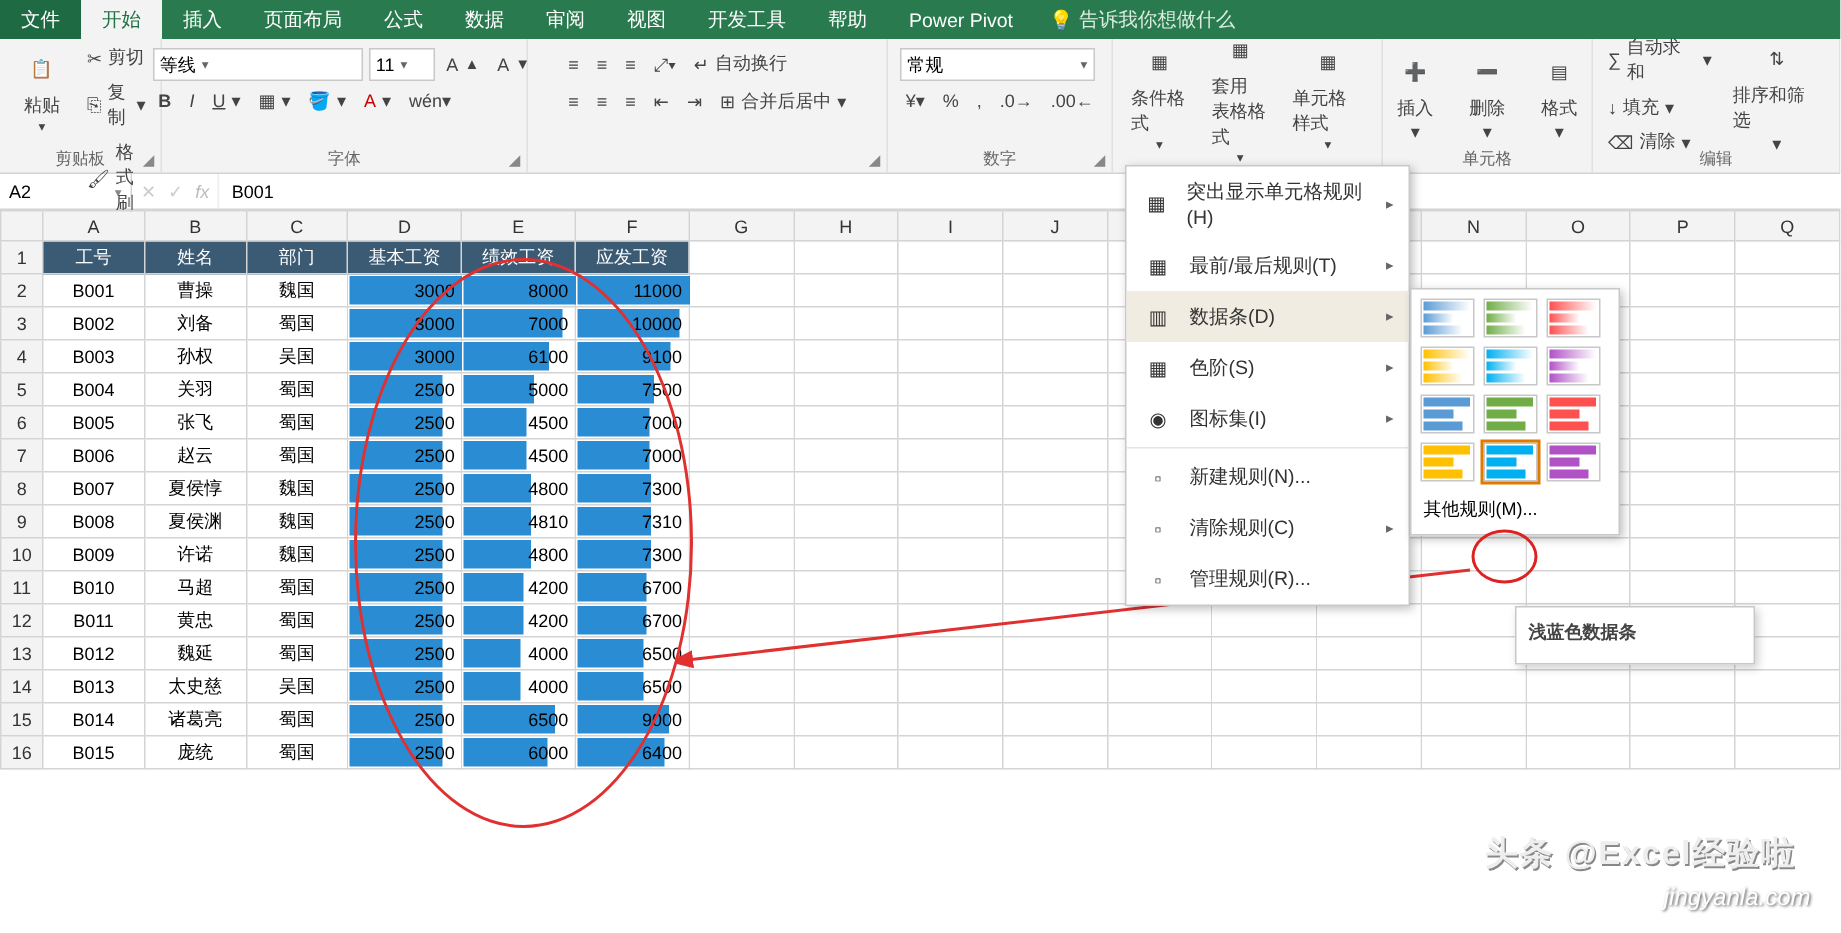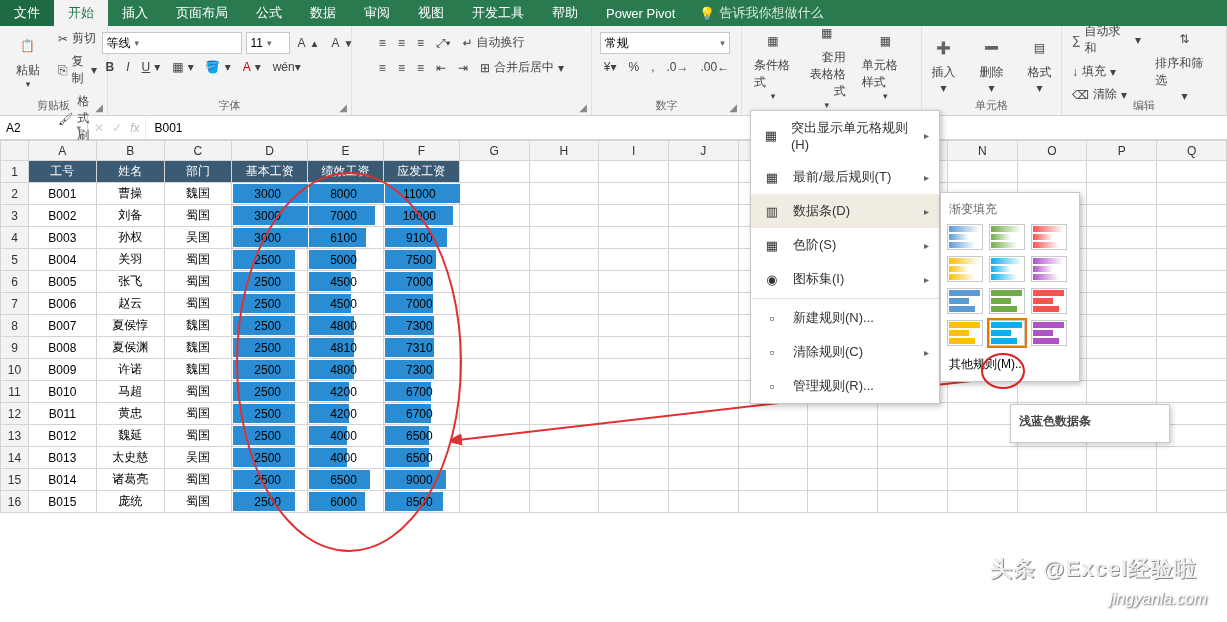--- a/index.html
+++ b/index.html
@@ -30,21 +30,21 @@
 .sheet { border-collapse: collapse; table-layout: fixed; }
 .sheet th, .sheet td { border: 1px solid #d4d4d4; font-weight: normal; font-size: 12px; }
 .colhdr { background: #f3f3f3; height: 20px; text-align: center; color: #333; }
 .rowhdr { background: #f3f3f3; width: 28px; text-align: center; color: #333; }
 .corner { background: #f3f3f3; width: 28px; }
 .colA { width: 68px; } .colB { width: 68px; } .colC { width: 68px; }
 .colD { width: 76px; } .colE { width: 76px; } .colF { width: 76px; }
 .colG, .colH, .colI, .colJ, .colK, .colL, .colM, .colN, .colO, .colP, .colQ { width: 70px; }
 .hdrcell { background: #3b5a74; color: #fff; text-align: center; height: 22px; }
 .datacell { height: 22px; text-align: center; background: #fff; position: relative; }
-.datacellnum { position: relative; text-align: center; padding-right: 4px; }
+.datacellnum { position: relative; text-align: right; padding-right: 4px; }
 .databar { position: absolute; left: 1px; top: 1px; bottom: 1px; background: #2a8dd4; }
 .datacellnum .val { position: relative; z-index: 1; }
 
 .cf-menu { position: absolute; top: 110px; left: 750px; width: 190px; background: #fff; border: 1px solid #c8c8c8; box-shadow: 2px 2px 6px rgba(0,0,0,0.25); z-index: 10; }
 .cf-item { display: flex; align-items: center; gap: 10px; padding: 8px 10px; font-size: 13px; color: #333; cursor: pointer; position: relative; }
 .cf-item:hover, .cf-item.highlight { background: #f1ece1; }
 .cf-item .arr { margin-left: auto; font-size: 10px; color: #666; }
 .cf-sep { height: 1px; background: #e4e4e4; margin: 2px 0; }
 .cf-iconbox { width: 22px; height: 18px; display: flex; align-items: center; justify-content: center; }
 
@@ -187,21 +187,21 @@
 
   <div class="rgroup" style="width:180px">
     <div class="rrow" style="height:70px;">
       <div class="bigbtn">
           <div class="bicon">▦</div>
           <span>条件格式</span>
           <span style="font-size:9px">▾</span>
         </div>
       <div class="bigbtn">
           <div class="bicon">▦</div>
-          <span style="white-space:pre-line;text-align:right">套用
+          <span style="white-space:pre-line;text-align:left">套用
 表格格式</span>
           <span style="font-size:9px">▾</span>
         </div>
       <div class="bigbtn">
           <div class="bicon">▦</div>
           <span>单元格样式</span>
           <span style="font-size:9px">▾</span>
         </div>
     </div>
   </div>
@@ -566,21 +566,21 @@
           <td class="datacell"></td>
           <td class="datacell"></td>
         </tr>
         <tr>
           <th class="rowhdr">16</th>
           <td class="datacell">B015</td>
           <td class="datacell">庞统</td>
           <td class="datacell">蜀国</td>
           <td class="datacell datacellnum"><div class="databar" style="width:83%"></div><span class="val">2500</span></td>
           <td class="datacell datacellnum"><div class="databar" style="width:75%"></div><span class="val">6000</span></td>
-          <td class="datacell datacellnum"><div class="databar" style="width:77%"></div><span class="val">8500</span></td>
+          <td class="datacell datacellnum"><div class="databar" style="width:77%"></div><span class="val">6400</span></td>
           <td class="datacell"></td>
           <td class="datacell"></td>
           <td class="datacell"></td>
           <td class="datacell"></td>
           <td class="datacell"></td>
           <td class="datacell"></td>
           <td class="datacell"></td>
           <td class="datacell"></td>
           <td class="datacell"></td>
           <td class="datacell"></td>
@@ -627,21 +627,20 @@
       <span>清除规则(C)</span>
       <span class="arr">▸</span>
     </div>
   <div class="cf-item">
       <div class="cf-iconbox">▫</div>
       <span>管理规则(R)...</span>
     </div>
 </div>
 
 <div class="db-submenu">
-  <div class="db-title">渐变填充</div>
   <div class="db-grid">
     <div class="db-swatch">
         <div class="bar" style="background:linear-gradient(90deg,#5b9bd5,#fff);width:90%"></div>
         <div class="bar" style="background:linear-gradient(90deg,#5b9bd5,#fff);width:60%"></div>
         <div class="bar" style="background:linear-gradient(90deg,#5b9bd5,#fff);width:75%"></div>
       </div>
     <div class="db-swatch">
         <div class="bar" style="background:linear-gradient(90deg,#70ad47,#fff);width:90%"></div>
         <div class="bar" style="background:linear-gradient(90deg,#70ad47,#fff);width:60%"></div>
         <div class="bar" style="background:linear-gradient(90deg,#70ad47,#fff);width:75%"></div>

